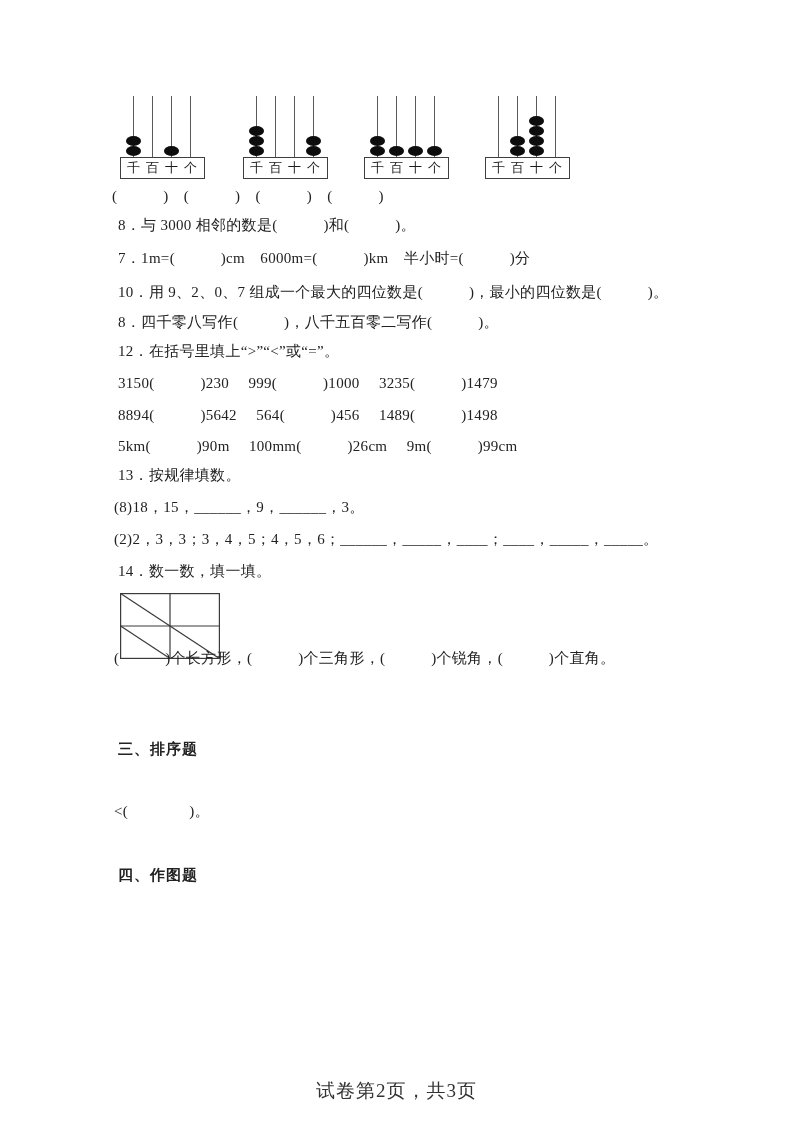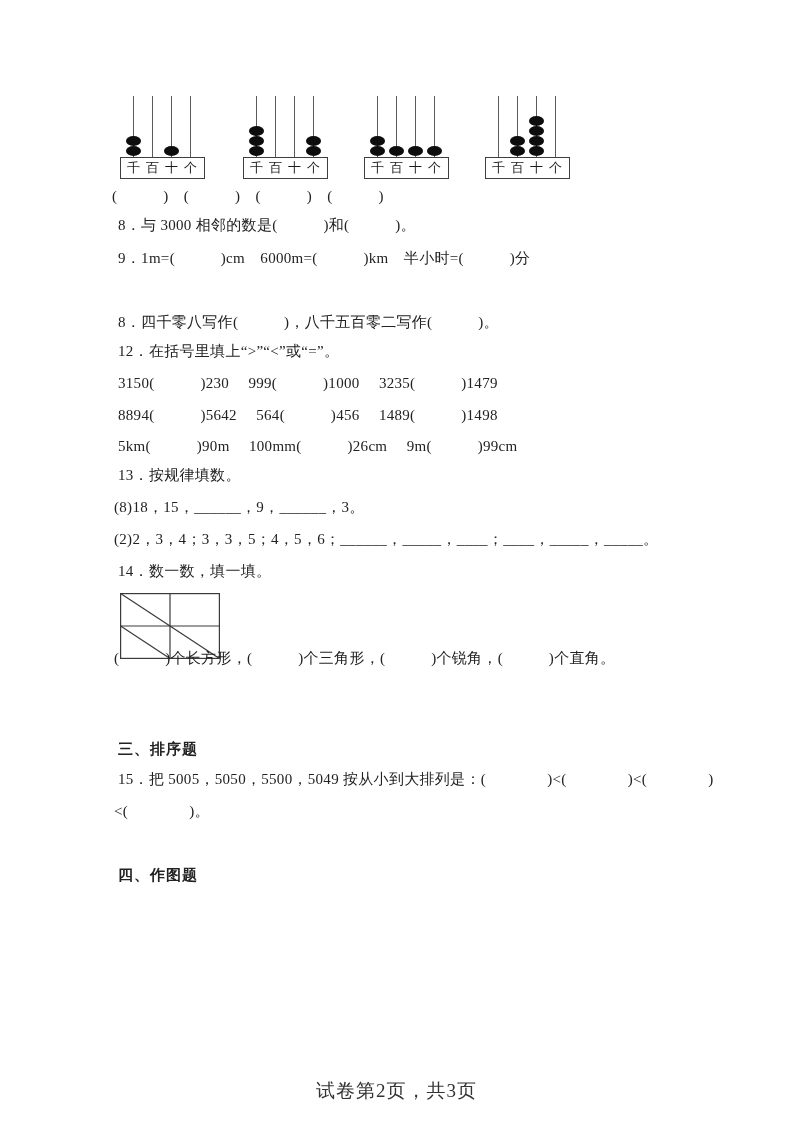--- a/index.html
+++ b/index.html
@@ -145,45 +145,45 @@
         <span class="albl" style="left:3px">千</span>
         <span class="albl" style="left:22px">百</span>
         <span class="albl" style="left:41px">十</span>
         <span class="albl" style="left:60px">个</span>
       </div>
     </div>
 
   <div class="line" style="top:186px; left:112px">(　　　)　(　　　)　(　　　)　(　　　)</div>
 
   <div class="line" style="top:215px">8．与 3000 相邻的数是(　　　)和(　　　)。</div>
-  <div class="line" style="top:248px">9．1m=(　　　)cm　6000m=(　　　)km　半小时=(　　　)分</div>
+  <div class="line" style="top:248px">7．1m=(　　　)cm　6000m=(　　　)km　半小时=(　　　)分</div>
+  <div class="line" style="top:282px">10．用 9、2、0、7 组成一个最大的四位数是(　　　)，最小的四位数是(　　　)。</div>
   <div class="line" style="top:312px">8．四千零八写作(　　　)，八千五百零二写作(　　　)。</div>
   <div class="line" style="top:341px">12．在括号里填上“&gt;”“&lt;”或“=”。</div>
 
   <div class="line" style="top:373px">3150(　　　)230　 999(　　　)1000　 3235(　　　)1479</div>
   <div class="line" style="top:405px">8894(　　　)5642　 564(　　　)456　 1489(　　　)1498</div>
   <div class="line" style="top:436px">5km(　　　)90m　 100mm(　　　)26cm　 9m(　　　)99cm</div>
 
   <div class="line" style="top:465px">13．按规律填数。</div>
   <div class="line" style="top:497px; left:114px">(8)18，15，______，9，______，3。</div>
-  <div class="line" style="top:529px; left:114px">(2)2，3，4；3，3，5；4，5，6；______，_____，____；____，_____，_____。</div>
+  <div class="line" style="top:529px; left:114px">(2)2，3，3；3，4，5；4，5，6；______，_____，____；____，_____，_____。</div>
 
   <div class="line" style="top:561px">14．数一数，填一填。</div>
 
   <svg class="count-figure" width="100" height="66" viewBox="0 0 100 66">
     <rect x="0.6" y="0.6" width="98.8" height="64.8" fill="none" stroke="#3a3a3a" stroke-width="1.2"></rect>
     <line x1="50" y1="0.6" x2="50" y2="65.4" stroke="#3a3a3a" stroke-width="1.2"></line>
     <line x1="0.6" y1="33" x2="99.4" y2="33" stroke="#3a3a3a" stroke-width="1.2"></line>
     <line x1="0.6" y1="0.6" x2="99.4" y2="65.4" stroke="#3a3a3a" stroke-width="1.2"></line>
     <line x1="0.6" y1="33" x2="50" y2="65.4" stroke="#3a3a3a" stroke-width="1.2"></line>
   </svg>
 
   <div class="line" style="top:648px; left:114px">(　　　)个长方形，(　　　)个三角形，(　　　)个锐角，(　　　)个直角。</div>
 
   <div class="line heading" style="top:739px">三、排序题</div>
-  <div class="line" style="top:769px">15．把 5005，5050，5500，5049 按从小到大排列是：(　　　　)&lt;(　　　　)&lt;(　　　　)</div>
   <div class="line" style="top:801px; left:114px">&lt;(　　　　)。</div>
 
   <div class="line heading" style="top:865px">四、作图题</div>
 
   <div class="footer-line" style="top:1078px">试卷第2页，共3页</div>
 
 </div>
 
 </body></html>

